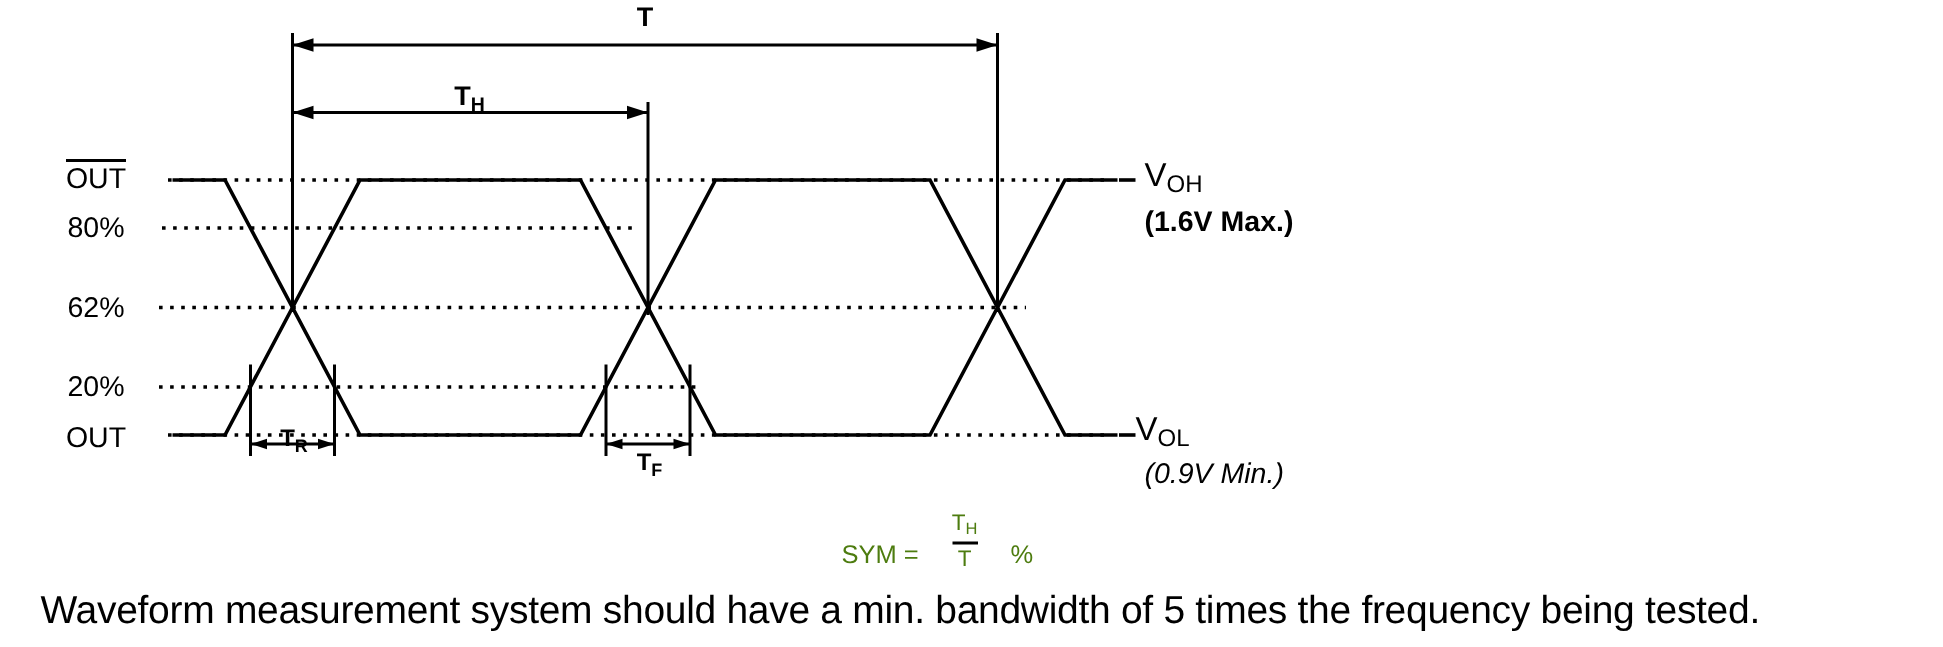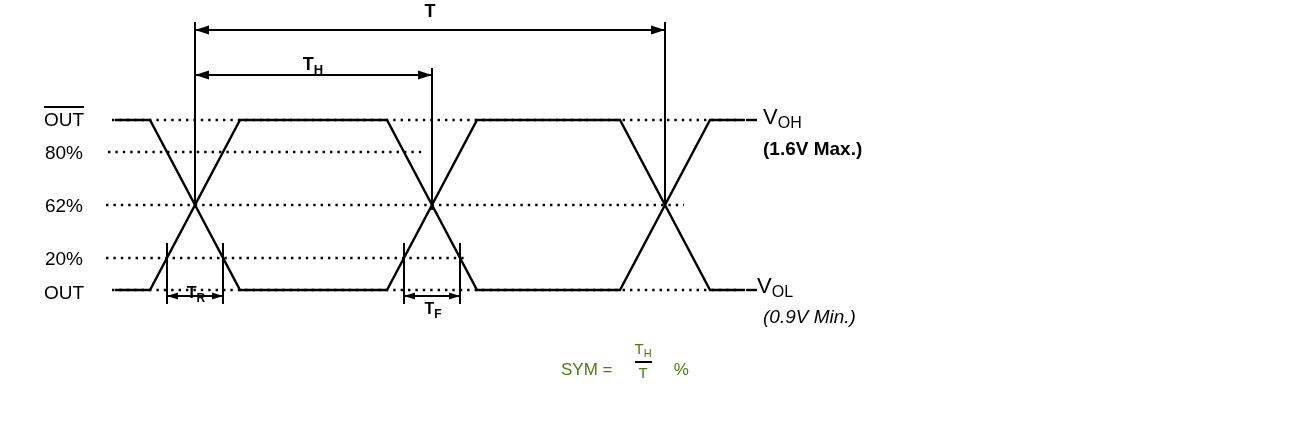--- a/index.html
+++ b/index.html
@@ -105,14 +105,15 @@
   <div class="formula">
     <span>SYM =</span>
     <span class="frac">
       <span><span>T</span><span class="sub" style="font-size:11px;vertical-align:-3px;">H</span></span>
       <span class="fracbar"></span>
       <span>T</span>
     </span>
     <span>%</span>
   </div>
 
+  <div class="note">Waveform measurement system should have a min. bandwidth of 5 times the frequency being tested.</div>
 
 </div>
 
 </body></html>

